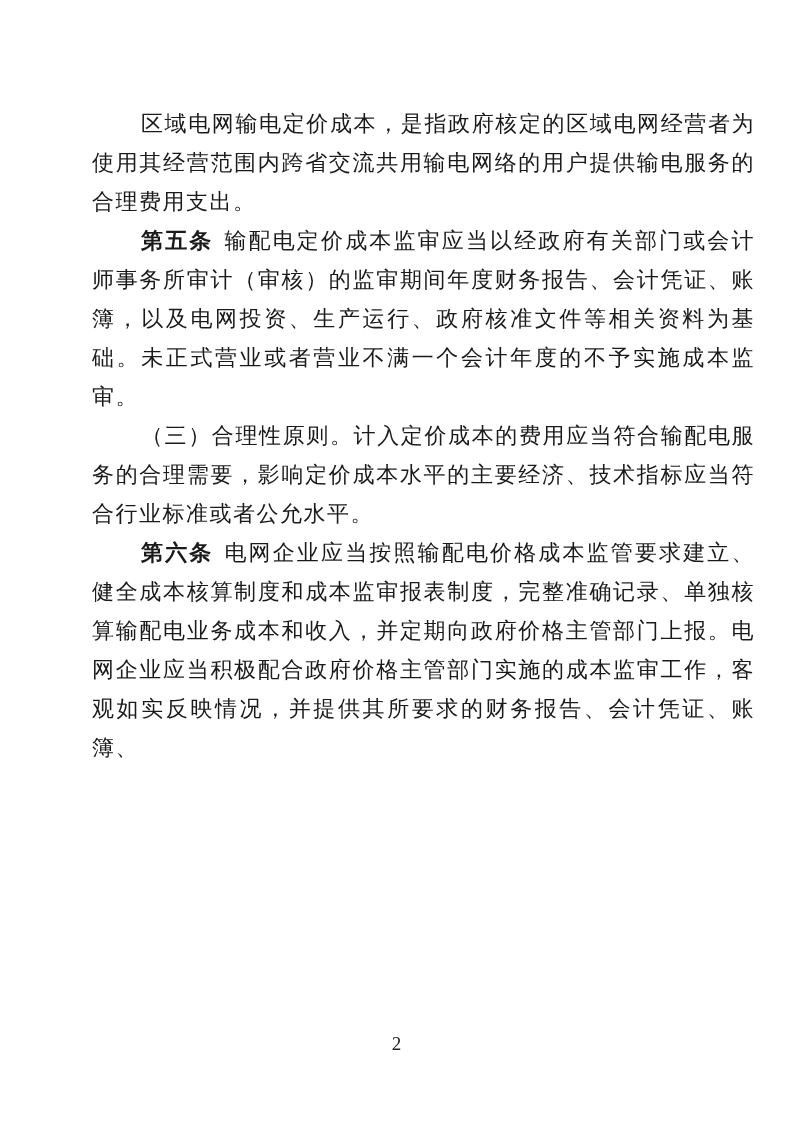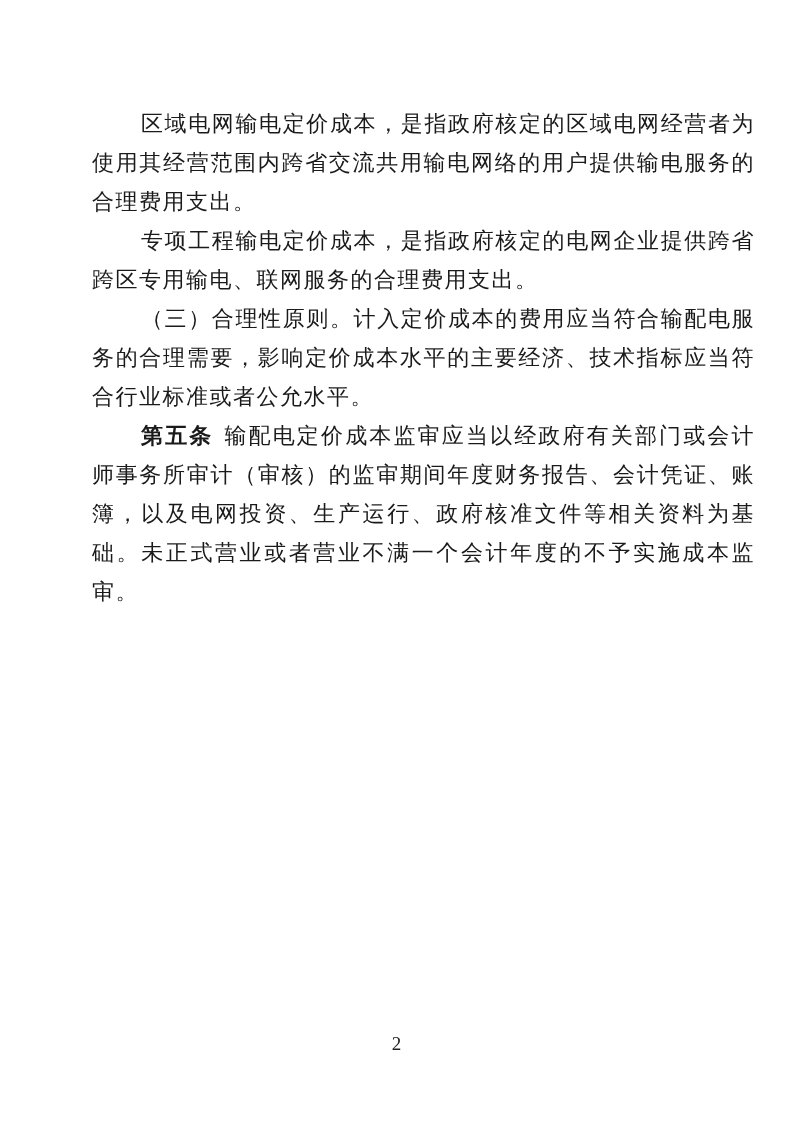--- a/index.html
+++ b/index.html
@@ -53,28 +53,28 @@
   }
 </style>
 </head>
 <body>
 
 <div class="page">
   <div class="content">
 
     <p class="para"><span class="term"></span><span>区域电网输电定价成本，是指政府核定的区域电网经营者为使用其经营范围内跨省交流共用输电网络的用户提供输电服务的合理费用支出。</span></p>
 
-    <p class="para"><span class="term"></span><span>专项工程输电定价成本，是指政府核定的电网企业提供跨省跨区专用输电、联网服务的合理费用支出。</span></p>
 
 
 
 
+    <p class="para"><span class="term">第五条</span><span>输配电定价成本监审应当以经政府有关部门或会计师事务所审计（审核）的监审期间年度财务报告、会计凭证、账簿，以及电网投资、生产运行、政府核准文件等相关资料为基础。未正式营业或者营业不满一个会计年度的不予实施成本监审。</span></p>
+
     <p class="para"><span class="term"></span><span>（三）合理性原则。计入定价成本的费用应当符合输配电服务的合理需要，影响定价成本水平的主要经济、技术指标应当符合行业标准或者公允水平。</span></p>
 
-    <p class="para"><span class="term">第五条</span><span>输配电定价成本监审应当以经政府有关部门或会计师事务所审计（审核）的监审期间年度财务报告、会计凭证、账簿，以及电网投资、生产运行、政府核准文件等相关资料为基础。未正式营业或者营业不满一个会计年度的不予实施成本监审。</span></p>
-
+    <p class="para"><span class="term">第六条</span><span>电网企业应当按照输配电价格成本监管要求建立、健全成本核算制度和成本监审报表制度，完整准确记录、单独核算输配电业务成本和收入，并定期向政府价格主管部门上报。电网企业应当积极配合政府价格主管部门实施的成本监审工作，客观如实反映情况，并提供其所要求的财务报告、会计凭证、账簿、</span></p>
 
   </div>
 
   <div class="footer">
     <span class="pagenum">2</span>
   </div>
 </div>
 
 </body></html>

